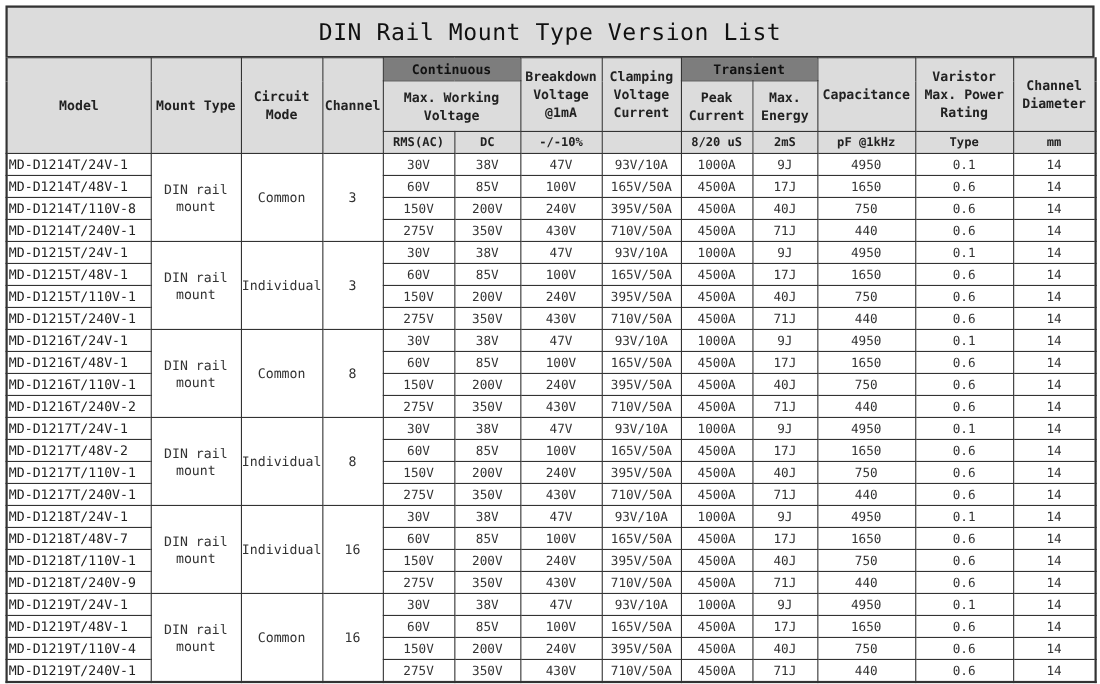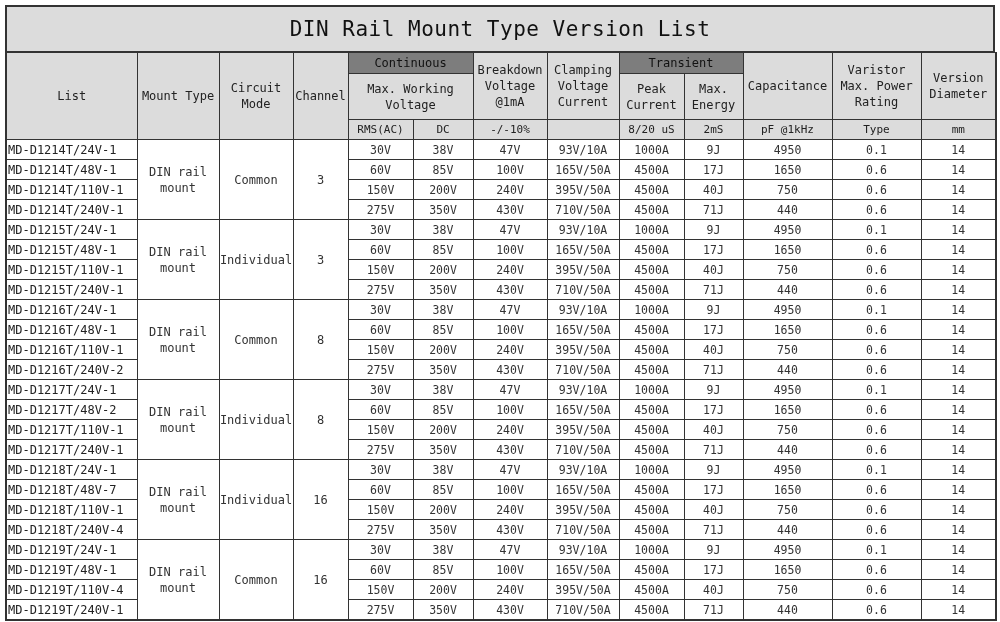--- a/index.html
+++ b/index.html
@@ -5,21 +5,21 @@
   html, body { margin:0; padding:0; background:#ffffff; }
   body { width:1000px; height:622px; position:relative; overflow:hidden;
          font-family:"DejaVu Sans Mono","Liberation Mono",monospace; color:#222; }
   .sheet { position:absolute; left:5px; top:5px; width:990px; }
   .title { height:44px; background:#dcdcdc; border:2px solid #333; border-bottom:1px solid #333;
            display:flex; align-items:center; justify-content:center;
            font-family:"DejaVu Sans Mono","Liberation Mono",monospace; font-size:21px; color:#111; letter-spacing:0.5px; }
   table { border-collapse:collapse; table-layout:fixed; width:990px; }
   td, th { border:1px solid #333; padding:0; text-align:center; vertical-align:middle;
            font-weight:normal; overflow:hidden; white-space:nowrap; }
-  thead th { background:#dcdcdc; font-size:12px; line-height:16px; color:#222; }
+  thead th { background:#dcdcdc; font-size:12px; line-height:16px; color:#222;font-weight:bold; }
   thead th.group { background:#7d7d7d; color:#111; height:20px; }
   thead tr.units th { height:19px; font-size:11px; }
   tbody td { height:19px; font-size:11.5px; background:#fff; color:#333; }
   tbody td.model { text-align:left; padding-left:1px; font-size:12px; color:#222; }
   tbody td.span { font-size:12px; line-height:16px; white-space:normal; }
   .wrap { white-space:normal; }
   table { border-left:2px solid #333; border-right:2px solid #333; border-bottom:2px solid #333; }
 </style>
 </head>
 <body>
@@ -37,31 +37,31 @@
         <col style="width:74px">
         <col style="width:72px">
       <col style="width:65px">
         <col style="width:59px">
         <col style="width:89px">
         <col style="width:89px">
       <col style="width:75px">
     </colgroup>
     <thead>
       <tr>
-        <th rowspan="3">List</th>
+        <th rowspan="3">Model</th>
         <th rowspan="3">Mount Type</th>
         <th rowspan="3" class="wrap">Circuit Mode</th>
         <th rowspan="3">Channel</th>
         <th colspan="2" class="group">Continuous</th>
         <th rowspan="2" class="wrap">Breakdown Voltage @1mA</th>
         <th rowspan="2" class="wrap">Clamping Voltage Current</th>
         <th colspan="2" class="group">Transient</th>
         <th rowspan="2">Capacitance</th>
         <th rowspan="2" class="wrap">Varistor Max. Power Rating</th>
-        <th rowspan="2" class="wrap">Version Diameter</th>
+        <th rowspan="2" class="wrap">Channel Diameter</th>
       </tr>
       <tr style="height:46px">
         <th colspan="2" class="wrap">Max. Working Voltage</th>
         <th class="wrap">Peak Current</th>
         <th class="wrap">Max. Energy</th>
       </tr>
       <tr class="units">
         <th>RMS(AC)</th>
         <th>DC</th>
         <th>-/-10%</th>
@@ -95,21 +95,21 @@
           <td>85V</td>
           <td>100V</td>
           <td>165V/50A</td>
           <td>4500A</td>
           <td>17J</td>
           <td>1650</td>
           <td>0.6</td>
           <td>14</td>
         </tr>
         <tr>
-          <td class="model">MD-D1214T/110V-1</td>
+          <td class="model">MD-D1214T/110V-8</td>
           <td>150V</td>
           <td>200V</td>
           <td>240V</td>
           <td>395V/50A</td>
           <td>4500A</td>
           <td>40J</td>
           <td>750</td>
           <td>0.6</td>
           <td>14</td>
         </tr>
@@ -311,21 +311,21 @@
           <td>200V</td>
           <td>240V</td>
           <td>395V/50A</td>
           <td>4500A</td>
           <td>40J</td>
           <td>750</td>
           <td>0.6</td>
           <td>14</td>
         </tr>
         <tr>
-          <td class="model">MD-D1218T/240V-4</td>
+          <td class="model">MD-D1218T/240V-9</td>
           <td>275V</td>
           <td>350V</td>
           <td>430V</td>
           <td>710V/50A</td>
           <td>4500A</td>
           <td>71J</td>
           <td>440</td>
           <td>0.6</td>
           <td>14</td>
         </tr>

